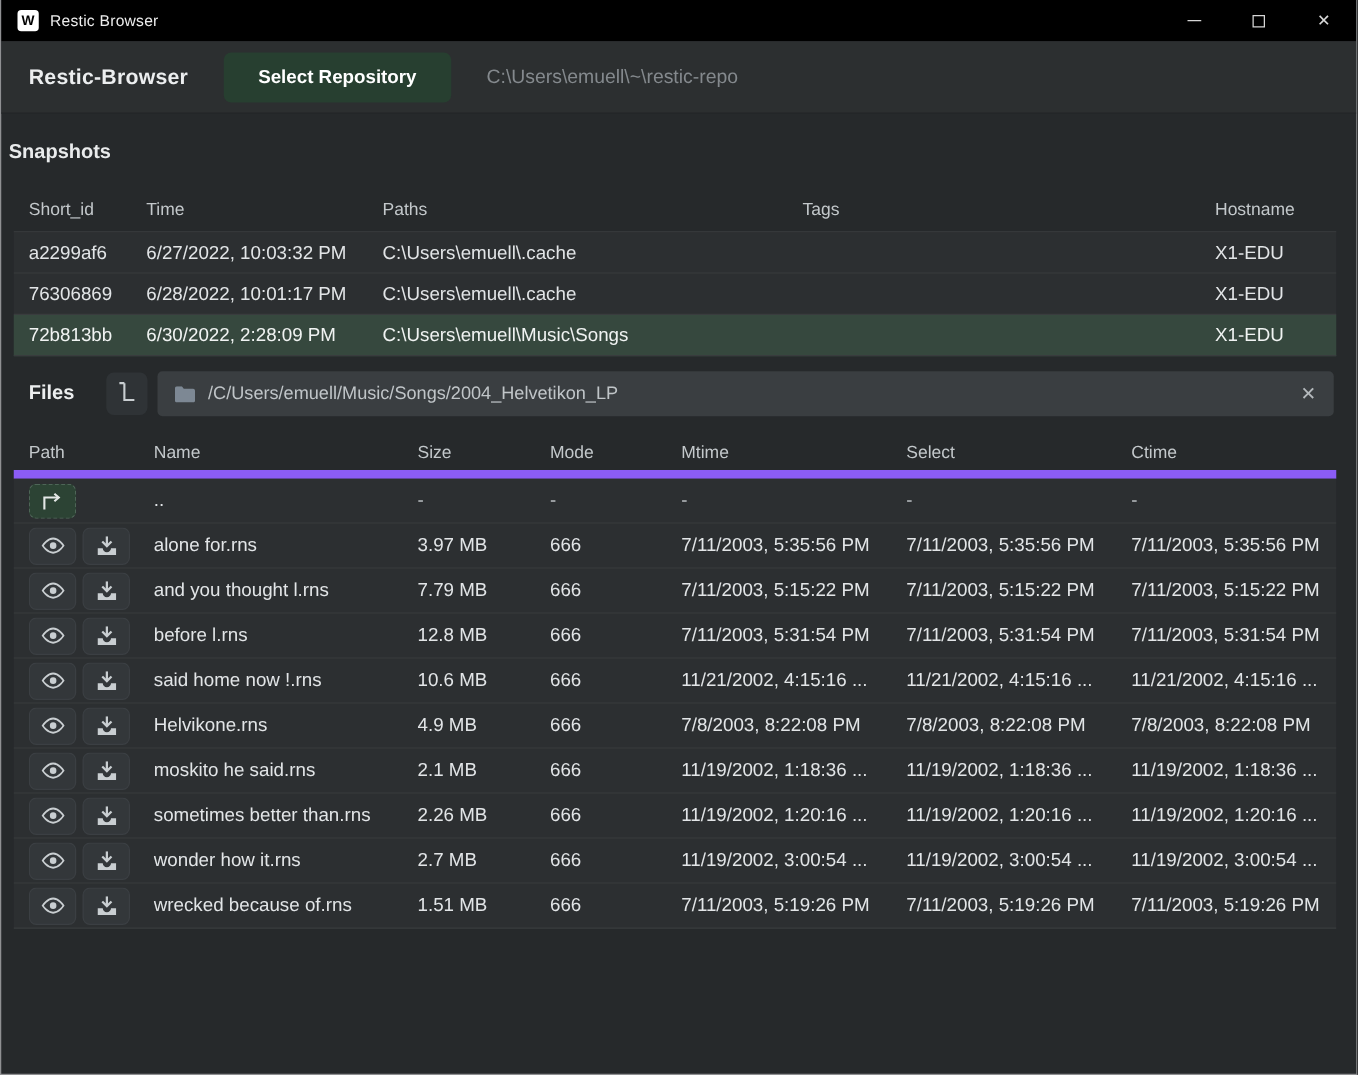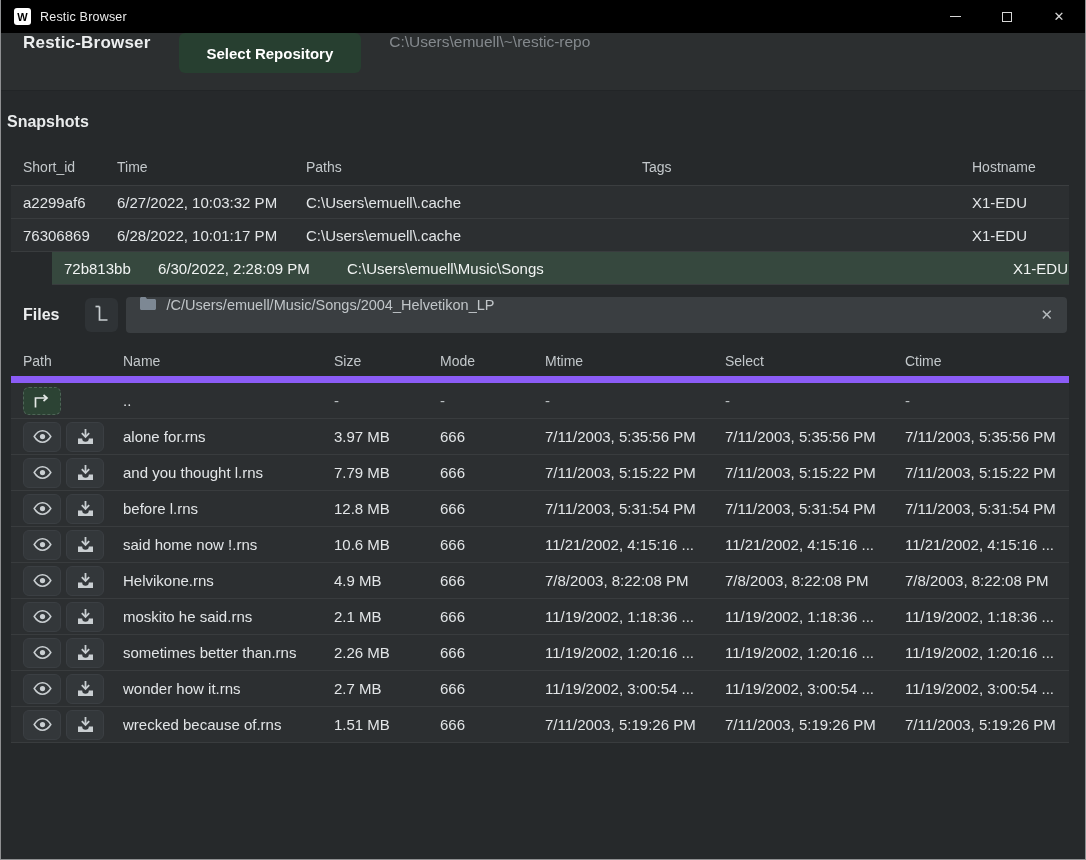--- a/index.html
+++ b/index.html
@@ -13,43 +13,43 @@
   .titlebar { height:33px; background:#000; display:flex; align-items:center; padding-left:13px; }
   .app-icon { width:17px; height:17px; background:#fff; border-radius:3px; color:#000;
     font-weight:bold; font-size:11px; display:flex; align-items:center; justify-content:center; }
   .titlebar-text { color:#ececec; font-size:12.5px; margin-left:9px; letter-spacing:.2px; }
   .win-controls { margin-left:auto; display:flex; height:100%; }
   .win-btn { width:52px; height:100%; display:flex; align-items:center; justify-content:center;
     color:#d6d6d6; font-size:13px; }
   .max-box { width:10px; height:10px; border:1.2px solid #d6d6d6; display:inline-block; }
   .min-bar { width:11px; height:0; border-top:1.6px solid #d6d6d6; display:inline-block; }
   
-  .header { height:58px; background:#2c2f30; display:flex; align-items:flex-start; padding:0 22px;
+  .header { height:58px; background:#2c2f30; display:flex; align-items:center; padding:0 22px;
     border-bottom:1px solid #222527; }
   .app-name { color:#eceeef; font-size:17px; font-weight:bold; letter-spacing:.2px; }
   .repo-btn { margin-left:28px; height:40px; padding:0 28px; background:#273f30; color:#fff;
     border:none; border-radius:6px; font-family:inherit; font-size:15px; font-weight:bold; cursor:pointer; }
   .repo-path { margin-left:28px; color:#84898d; font-size:15.5px; }
   
   .section-title { color:#e9ebec; font-size:16px; font-weight:bold; padding:22px 22px 18px 6px; }
   
   .table-wrap { margin:0 16px 0 10px; }
   .snap-head, .snap-row { display:grid; grid-template-columns:94px 189px 336px 330px 1fr;
     align-items:center; padding-left:12px; }
   .snap-head { height:37px; color:#c3c8cb; font-size:14px; border-bottom:1px solid #3b3e40; }
   .snap-row { height:33px; background:#2c2f31; border-bottom:1px solid #393c3e;
     color:#e2e5e7; font-size:15px; cursor:default; }
-  .snap-row.selected { background:#36483e; color:#f0f3f2;margin-left:41px; }
+  .snap-row.selected { background:#36483e; color:#f0f3f2; }
   
   .files-bar { display:flex; align-items:center; margin:12px 18px 0 22px; }
   .files-label { color:#eceeef; font-size:16px; font-weight:bold; }
   .tree-btn { margin-left:26px; width:33px; height:34px; background:#2f3336; border:none;
     border-radius:6px; color:#c9ced1; display:flex; align-items:center; justify-content:center; cursor:pointer; }
   .path-field { margin-left:8px; flex:1; height:36px; background:#3a3e41; border-radius:4px;
-    display:flex; padding:0 14px; gap:10px; }
+    display:flex; align-items:center; padding:0 14px; gap:10px; }
   .path-text { color:#c0c5c8; font-size:14.5px; }
   .clear-btn { margin-left:auto; background:none; border:none; color:#b4b9bc; font-size:15px;
     cursor:pointer; font-family:inherit; }
   
   .files-wrap { margin:13px 16px 0 10px; }
   .file-head, .file-row { display:grid; grid-template-columns:100px 211px 106px 105px 180px 180px 1fr;
     align-items:center; padding-left:12px; }
   .file-head { height:37px; color:#c3c8cb; font-size:14px; border-bottom:7px solid #8b5cf6; }
   .file-row { height:36px; background:#2c2f31; border-bottom:1px solid #393c3e;
     color:#e2e5e7; font-size:15px; }

